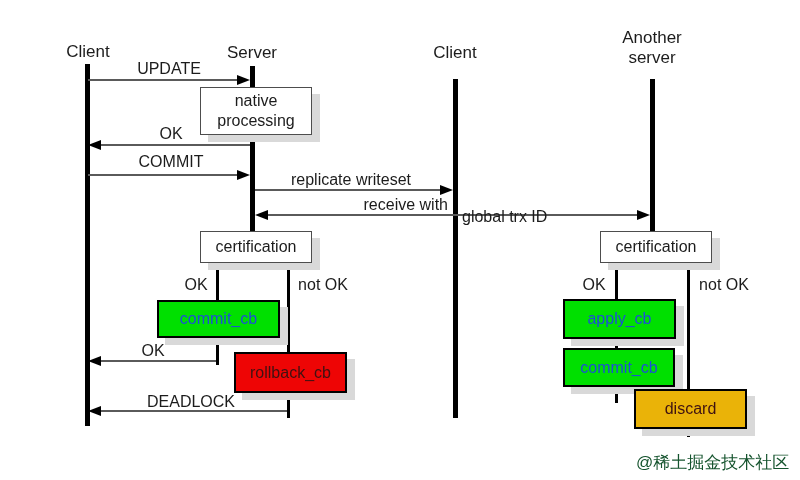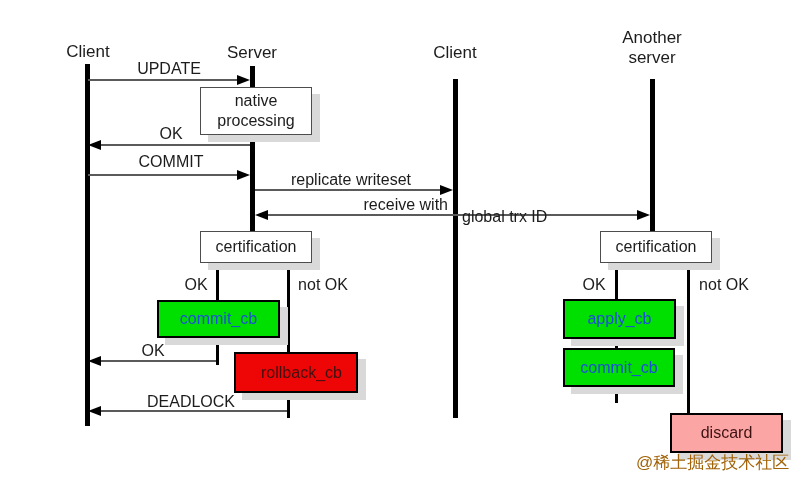--- a/index.html
+++ b/index.html
@@ -19,21 +19,21 @@
        box-shadow:8px 7px 0 #d9d9d9;}
   .wbox{background:#fff;border:1px solid #4d4d4d;color:#1c1c1c;}
   .cbox{border:2px solid #000;}
   .green{color:#1d4ed8;}
   .red{color:#3f1212;}
   
   .lbl{position:absolute;font-size:16px;text-align:center;white-space:nowrap;z-index:4;}
   .head-lbl{position:absolute;font-size:17px;text-align:center;z-index:4;line-height:1.15;}
   .wm{position:absolute;z-index:5;font-size:17px;white-space:nowrap;}
   .wm-url{color:#dcdcdc;}
-  .wm-cn{color:#a16207;}
+  .wm-cn{color:#14532d;}
 </style>
 </head>
 <body>
 
 <div class="head-lbl" style="left:59px;top:42px;width:58px;">Client</div>
 <div class="head-lbl" style="left:223px;top:43px;width:58px;">Server</div>
 <div class="head-lbl" style="left:426px;top:43px;width:58px;">Client</div>
 <div class="head-lbl" style="left:612px;top:28px;width:80px;">Another server</div>
 
 <div class="lifeline" style="left:85px;top:64px;height:362px;"></div>
@@ -82,17 +82,17 @@
 <div class="lbl" style="left:694px;top:276px;width:60px;">not OK</div>
 
 <div class="box wbox" style="left:200px;top:87px;width:110px;height:46px;">native processing</div>
 <div class="box wbox" style="left:200px;top:231px;width:110px;height:30px;">certification</div>
 <div class="box wbox" style="left:600px;top:231px;width:110px;height:30px;">certification</div>
 
 <div class="box cbox green" style="left: 157px; top: 300px; width: 119px; height: 34px; background: rgb(0, 224, 0);">commit_cb</div>
 <div class="box cbox green" style="left: 563px; top: 299px; width: 109px; height: 36px; background: rgb(0, 224, 0);">apply_cb</div>
 <div class="box cbox green" style="left: 563px; top: 348px; width: 108px; height: 35px; background: rgb(0, 224, 0);">commit_cb</div>
 
-<div class="box cbox red" style="left: 234px; top: 352px; width: 109px; height: 37px; background: rgb(238, 5, 5); padding-left: 11px;">rollback_cb</div>
-<div class="box cbox red" style="left: 634px; top: 413px; width: 109px; height: 36px; background: #fca5a5; margin-left: 36px;">discard</div>
+<div class="box cbox red" style="left: 234px; top: 352px; width: 109px; height: 37px; background: rgb(238, 5, 5);">rollback_cb</div>
+<div class="box cbox red" style="left: 634px; top: 389px; width: 109px; height: 36px; background: #eab308;">discard</div>
 
 <span class="wm wm-url" style="left:581px;top:452px;margin-top:32px;">https://w</span>
 <span class="wm wm-cn" style="left:636px;top:451px;">@稀土掘金技术社区</span>
 
 </body></html>

